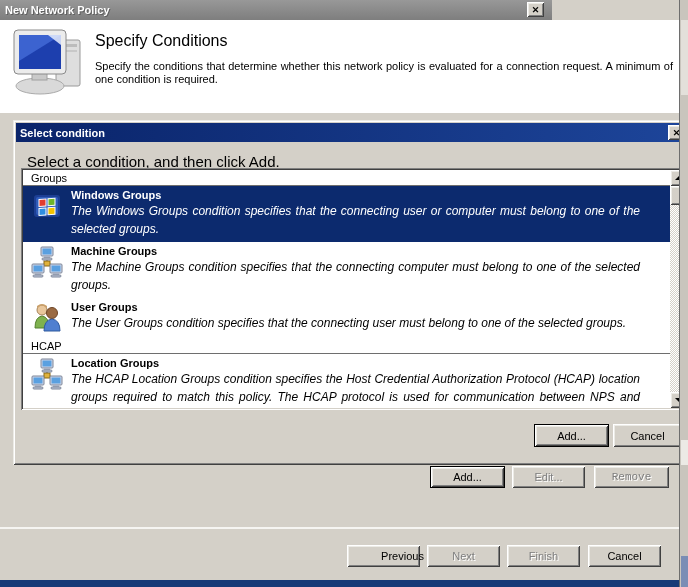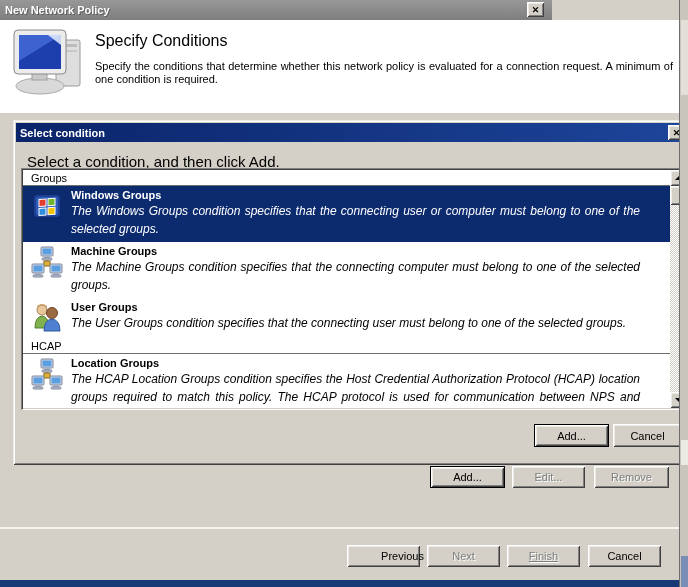--- a/index.html
+++ b/index.html
@@ -234,27 +234,27 @@
           </div>
       </div>
     </div>
 
     <div class="win-btn default" style="left:521px; top:304px; width:75px; height:23px;">Add...</div>
     <div class="win-btn" style="left:600px; top:304px; width:69px; height:23px;">Cancel</div>
   </div>
 
   <div class="win-btn default" style="left:430px; top:466px; width:75px; height:22px;">Add...</div>
   <div class="win-btn disabled" style="left:512px; top:466px; width:73px; height:22px;">Edit...</div>
-  <div class="win-btn disabled" style="left:594px; top:466px; width:75px; height:22px;">Remove</div>
+  <div class="win-btn disabled" style="left:594px; top:466px; width:75px; height:22px;font-family:Liberation Mono, monospace;">Remove</div>
 
   <div class="divider-line"></div>
 
   <div class="win-btn" style="left:347px; top:545px; width:73px; height:22px;padding-left:38px;">Previous</div>
   <div class="win-btn disabled" style="left:427px; top:545px; width:73px; height:22px;">Next</div>
-  <div class="win-btn disabled" style="left:507px; top:545px; width:73px; height:22px;text-decoration:underline;">Finish</div>
+  <div class="win-btn disabled" style="left:507px; top:545px; width:73px; height:22px;">Finish</div>
   <div class="win-btn" style="left:588px; top:545px; width:73px; height:22px;">Cancel</div>
 
   <div class="bottom-strip"></div>
   <div class="right-strip">
     <div class="seg-a"></div>
       <div class="seg-b"></div>
       <div class="seg-c"></div>
   </div>
 </div>
 

